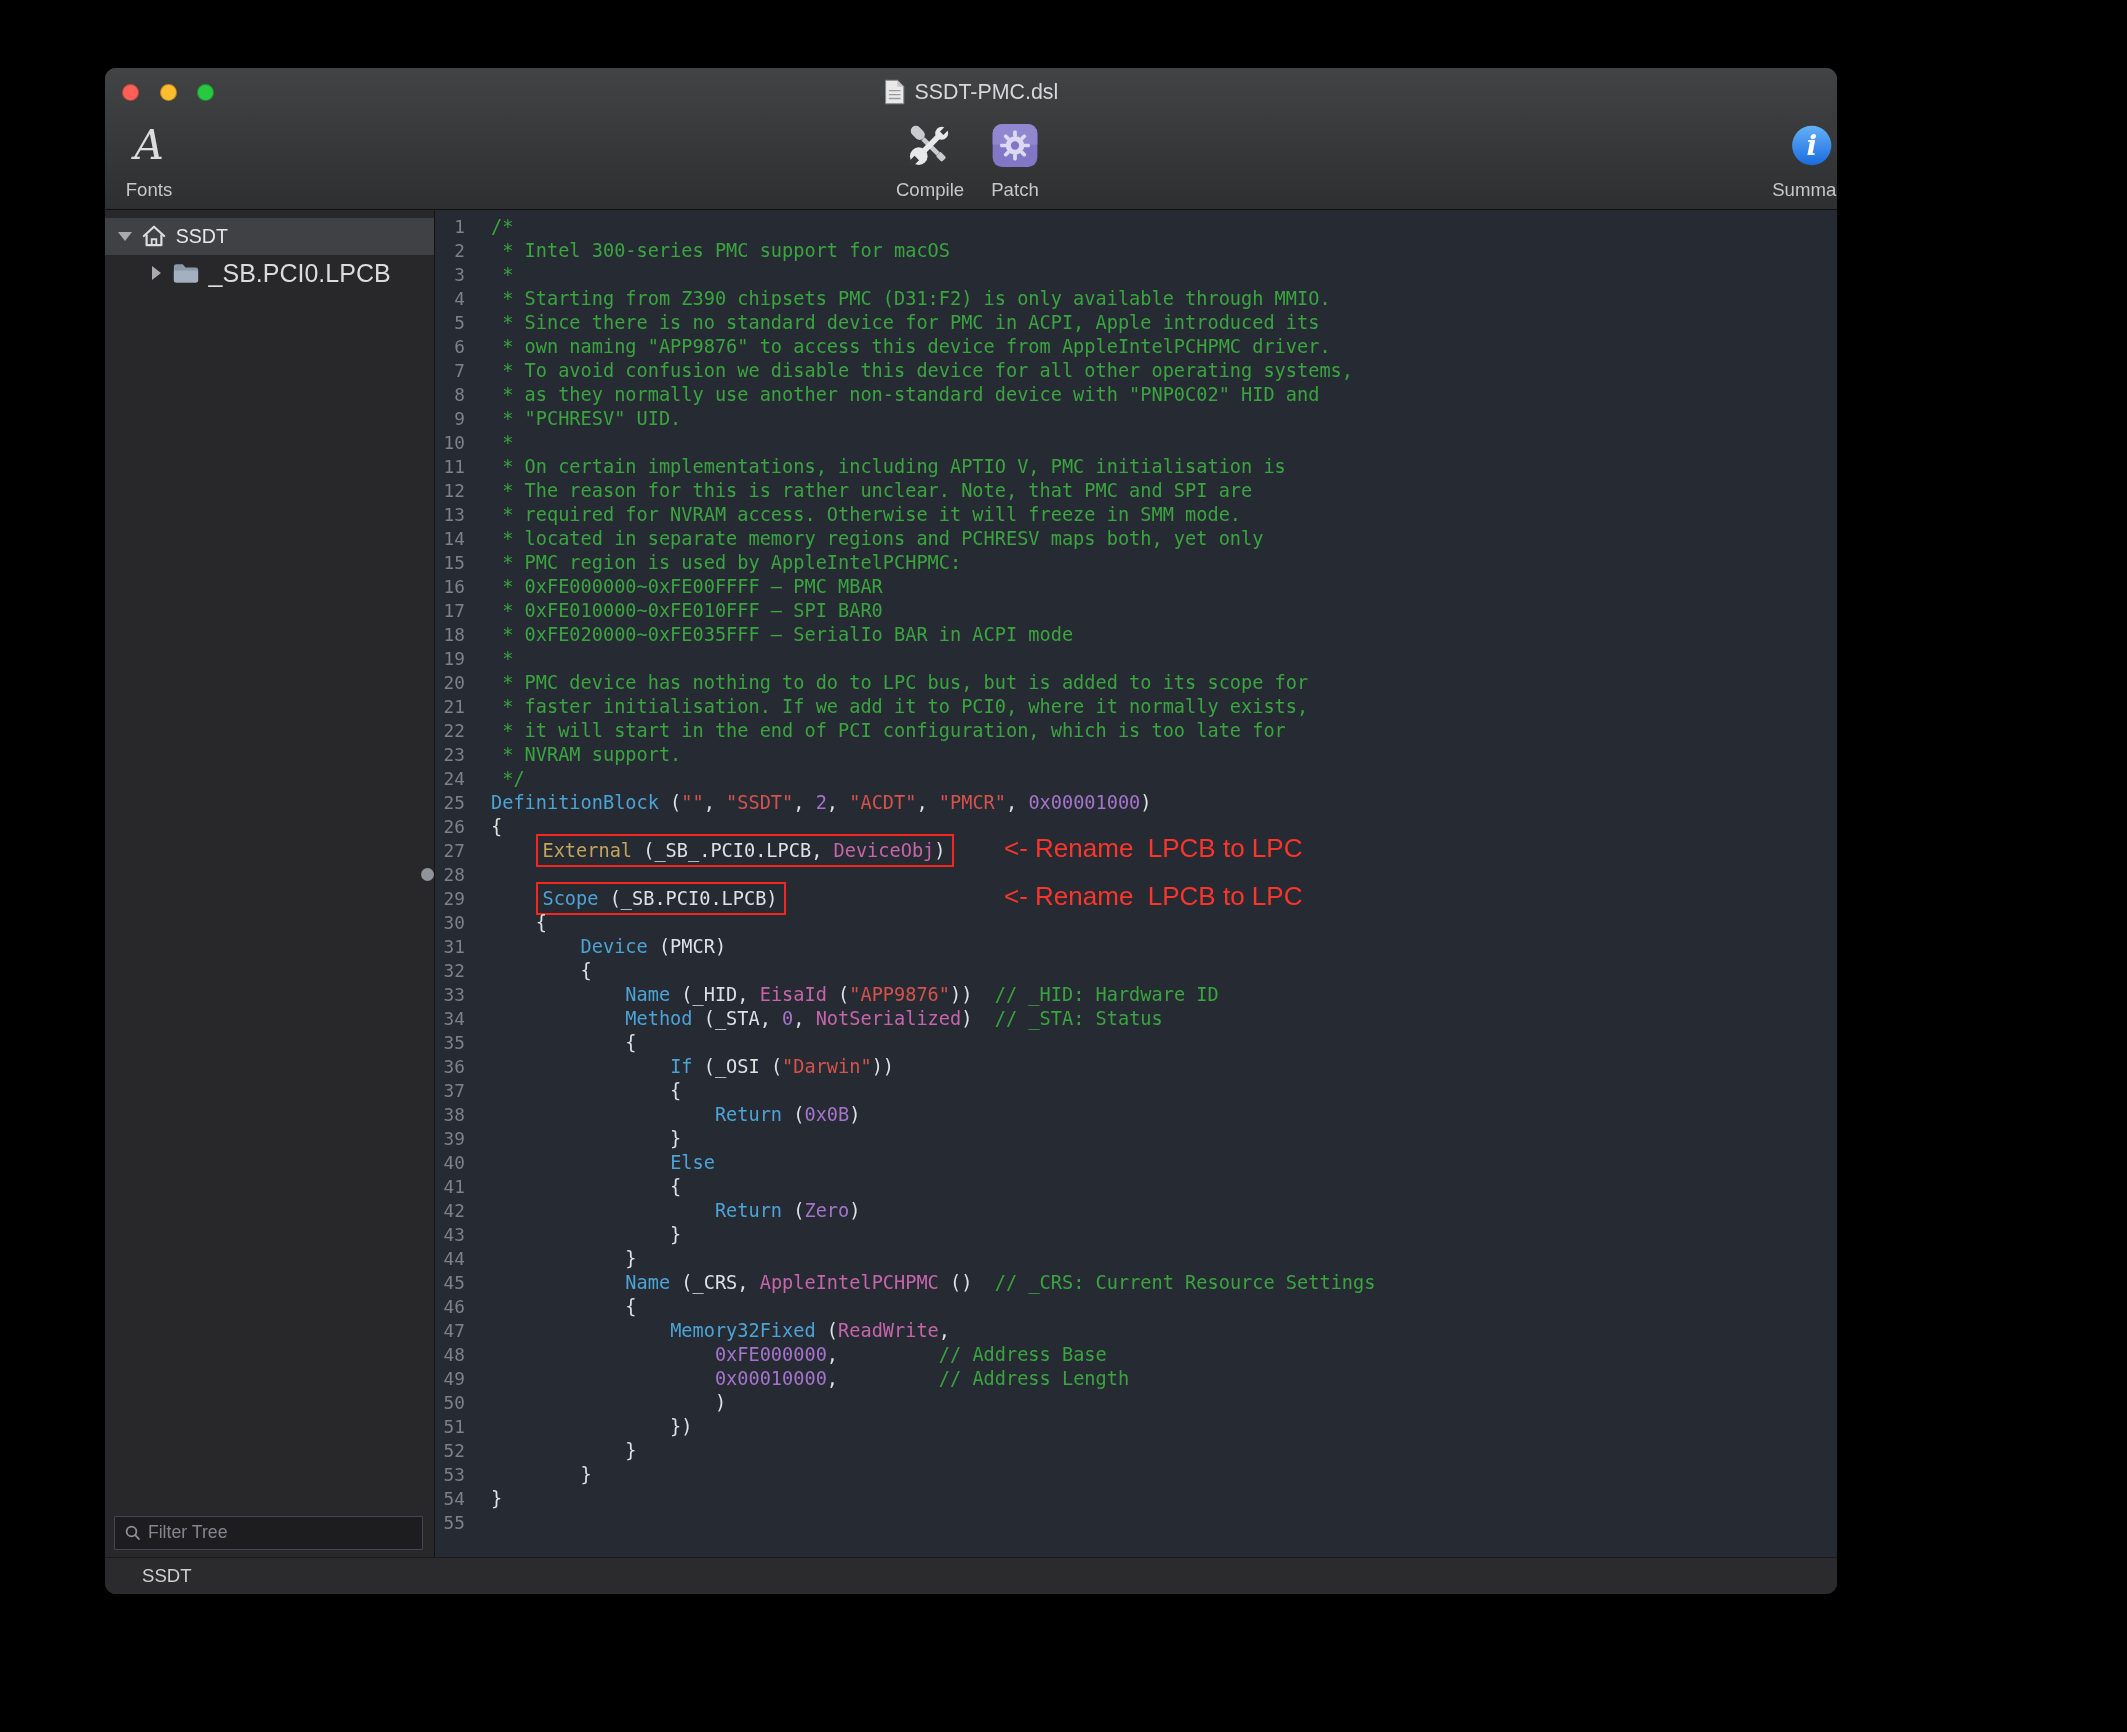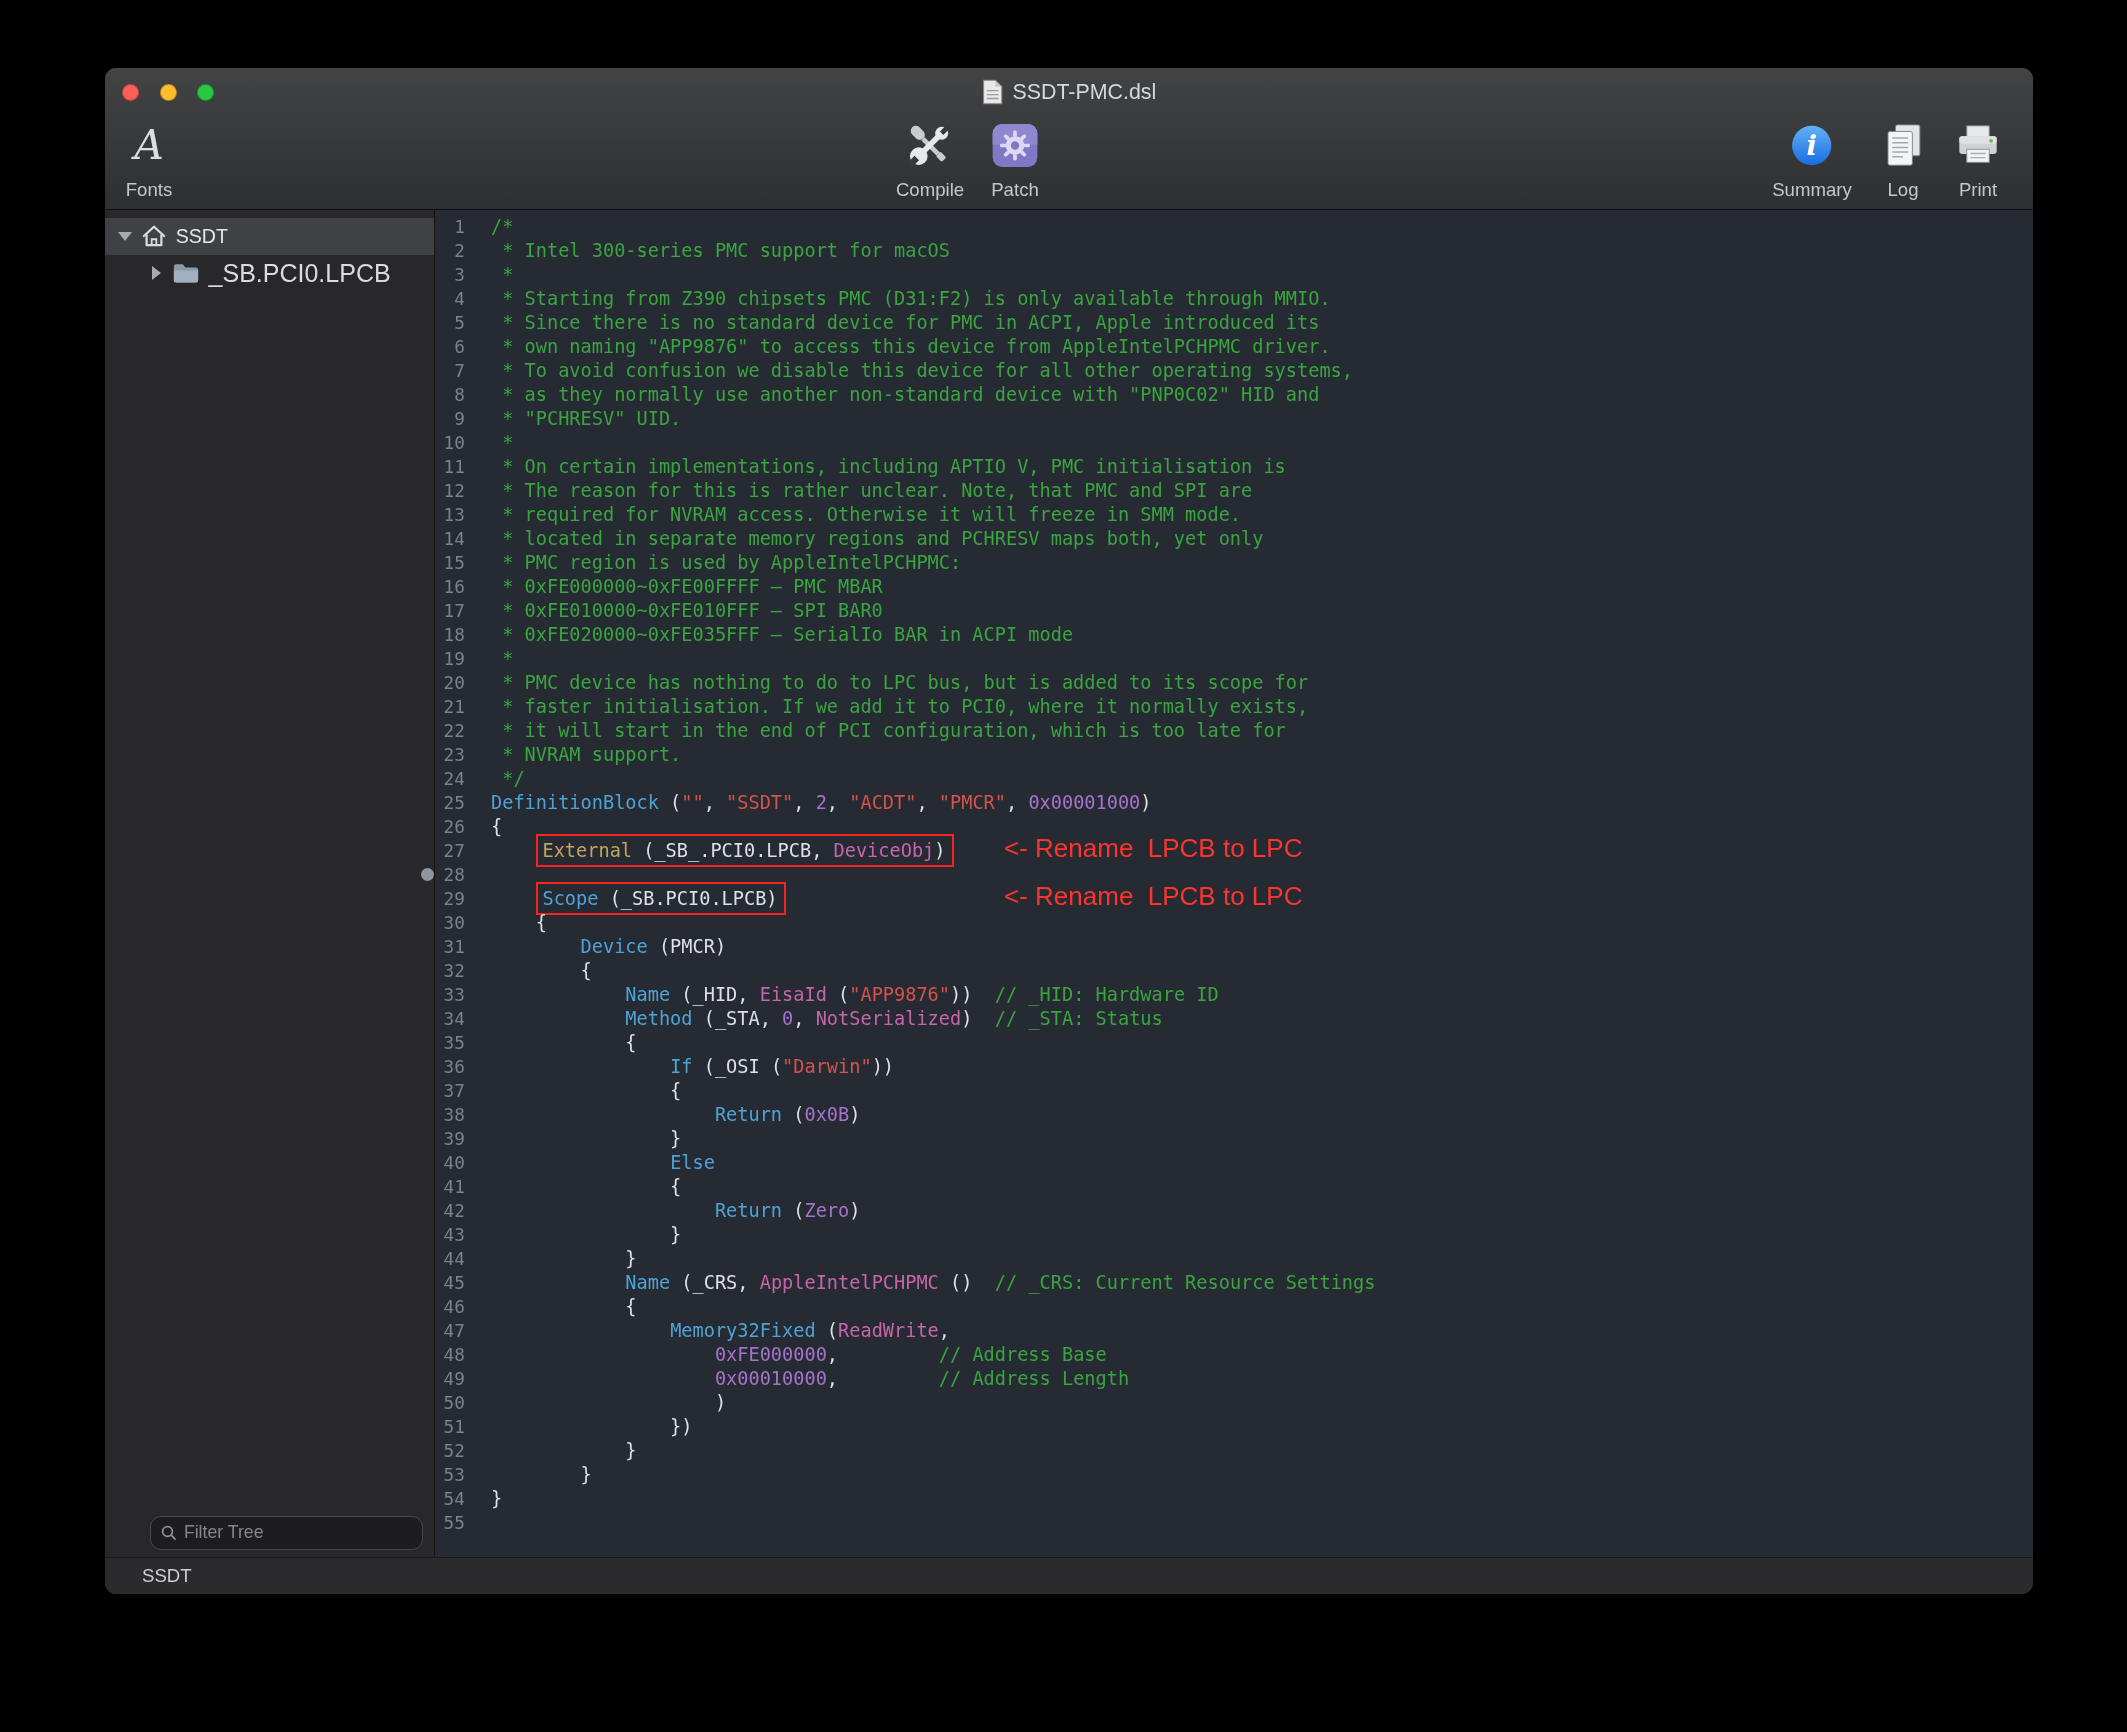--- a/index.html
+++ b/index.html
@@ -1,18 +1,18 @@
 <!DOCTYPE html>
 <html style="font-size:15px"><head>
 <meta charset="utf-8">
 <style>
   *{margin:0;padding:0;box-sizing:border-box}
   html,body{width:2127px;height:1732px;background:#000;overflow:hidden;
     font-family:"Liberation Sans",sans-serif;}
-  .window{position:absolute;left:105px;top:68px;width:1928px;height:1526px;
+  .window{position:absolute;left:105px;top:68px;width:1732px;height:1526px;
     border-radius:11.2px;overflow:hidden;background:#262b33;
     box-shadow:0 37px 84px rgba(0,0,0,.8);display:flex;flex-direction:column;}
   
   .chrome{height:142px;flex:0 0 auto;position:relative;
     background:linear-gradient(#424345,#2e2f31);border-bottom:0.9px solid #0f1012;}
   .titlebar{height:48px;display:flex;align-items:center;justify-content:center;position:relative;}
   .lights{position:absolute;left:17px;top:16px;display:flex;gap:20.5px;}
   .light{width:17px;height:17px;border-radius:50%;border:0.9px solid rgba(0,0,0,.25);}
   .l-close{background:#ff5f57}.l-min{background:#febc2e}.l-zoom{background:#28c840}
   .title{display:flex;align-items:center;gap:9.3px;color:#d6d7d9;font-size:21.4px;}
@@ -26,21 +26,21 @@
   .sidebar{width:330px;flex:0 0 auto;background:#28282b;border-right:0.9px solid #141417;
     position:relative;padding-top:7.5px;}
   .trow{height:37px;display:flex;align-items:center;color:#e6e6e8;font-size:19.6px;}
   .trow.selected{background:#3f4144;}
   .trow .lbl{margin-left:8.4px;}
   .tri-down{width:0;height:0;border-left:7.5px solid transparent;border-right:7.5px solid transparent;
     border-top:9.3px solid #a9aaae;margin-left:13px;margin-right:9.3px;}
   .tri-right{width:0;height:0;border-top:7.5px solid transparent;border-bottom:7.5px solid transparent;
     border-left:9.3px solid #a9aaae;margin-left:47px;margin-right:11.2px;}
   .filter{position:absolute;left:9.3px;right:11.2px;bottom:7.5px;height:34px;background:#1d1d20;
-    border:0.9px solid #47474b;border-radius:11px;display:flex;align-items:center;padding:0 8.4px;gap:6.5px;margin-left:36px;}
+    border:0.9px solid #47474b;border-radius:1px;display:flex;align-items:center;padding:0 8.4px;gap:6.5px;}
   .filter input{flex:1;min-width:0;background:transparent;border:none;outline:none;
     color:#ddd;font-size:17.7px;font-family:"Liberation Sans",sans-serif;}
   .filter input::placeholder{color:#85858b;}
   
   .editor{flex:1;display:flex;min-width:0;background:#262b33;padding-top:4.7px;
     font-family:"DejaVu Sans Mono",monospace;font-size:18.6px;line-height:24px;}
   .gutter{width:41px;flex:0 0 auto;text-align:right;padding-right:11.2px;color:#7d828a;font-size:17.7px;}
   .gr{height:24px;line-height:24px;position:relative;}
   .gdot{position:absolute;left:-14px;top:5.6px;width:13px;height:13px;border-radius:50%;background:#90949b;}
   .codecol{flex:1;min-width:0;overflow:hidden;}

